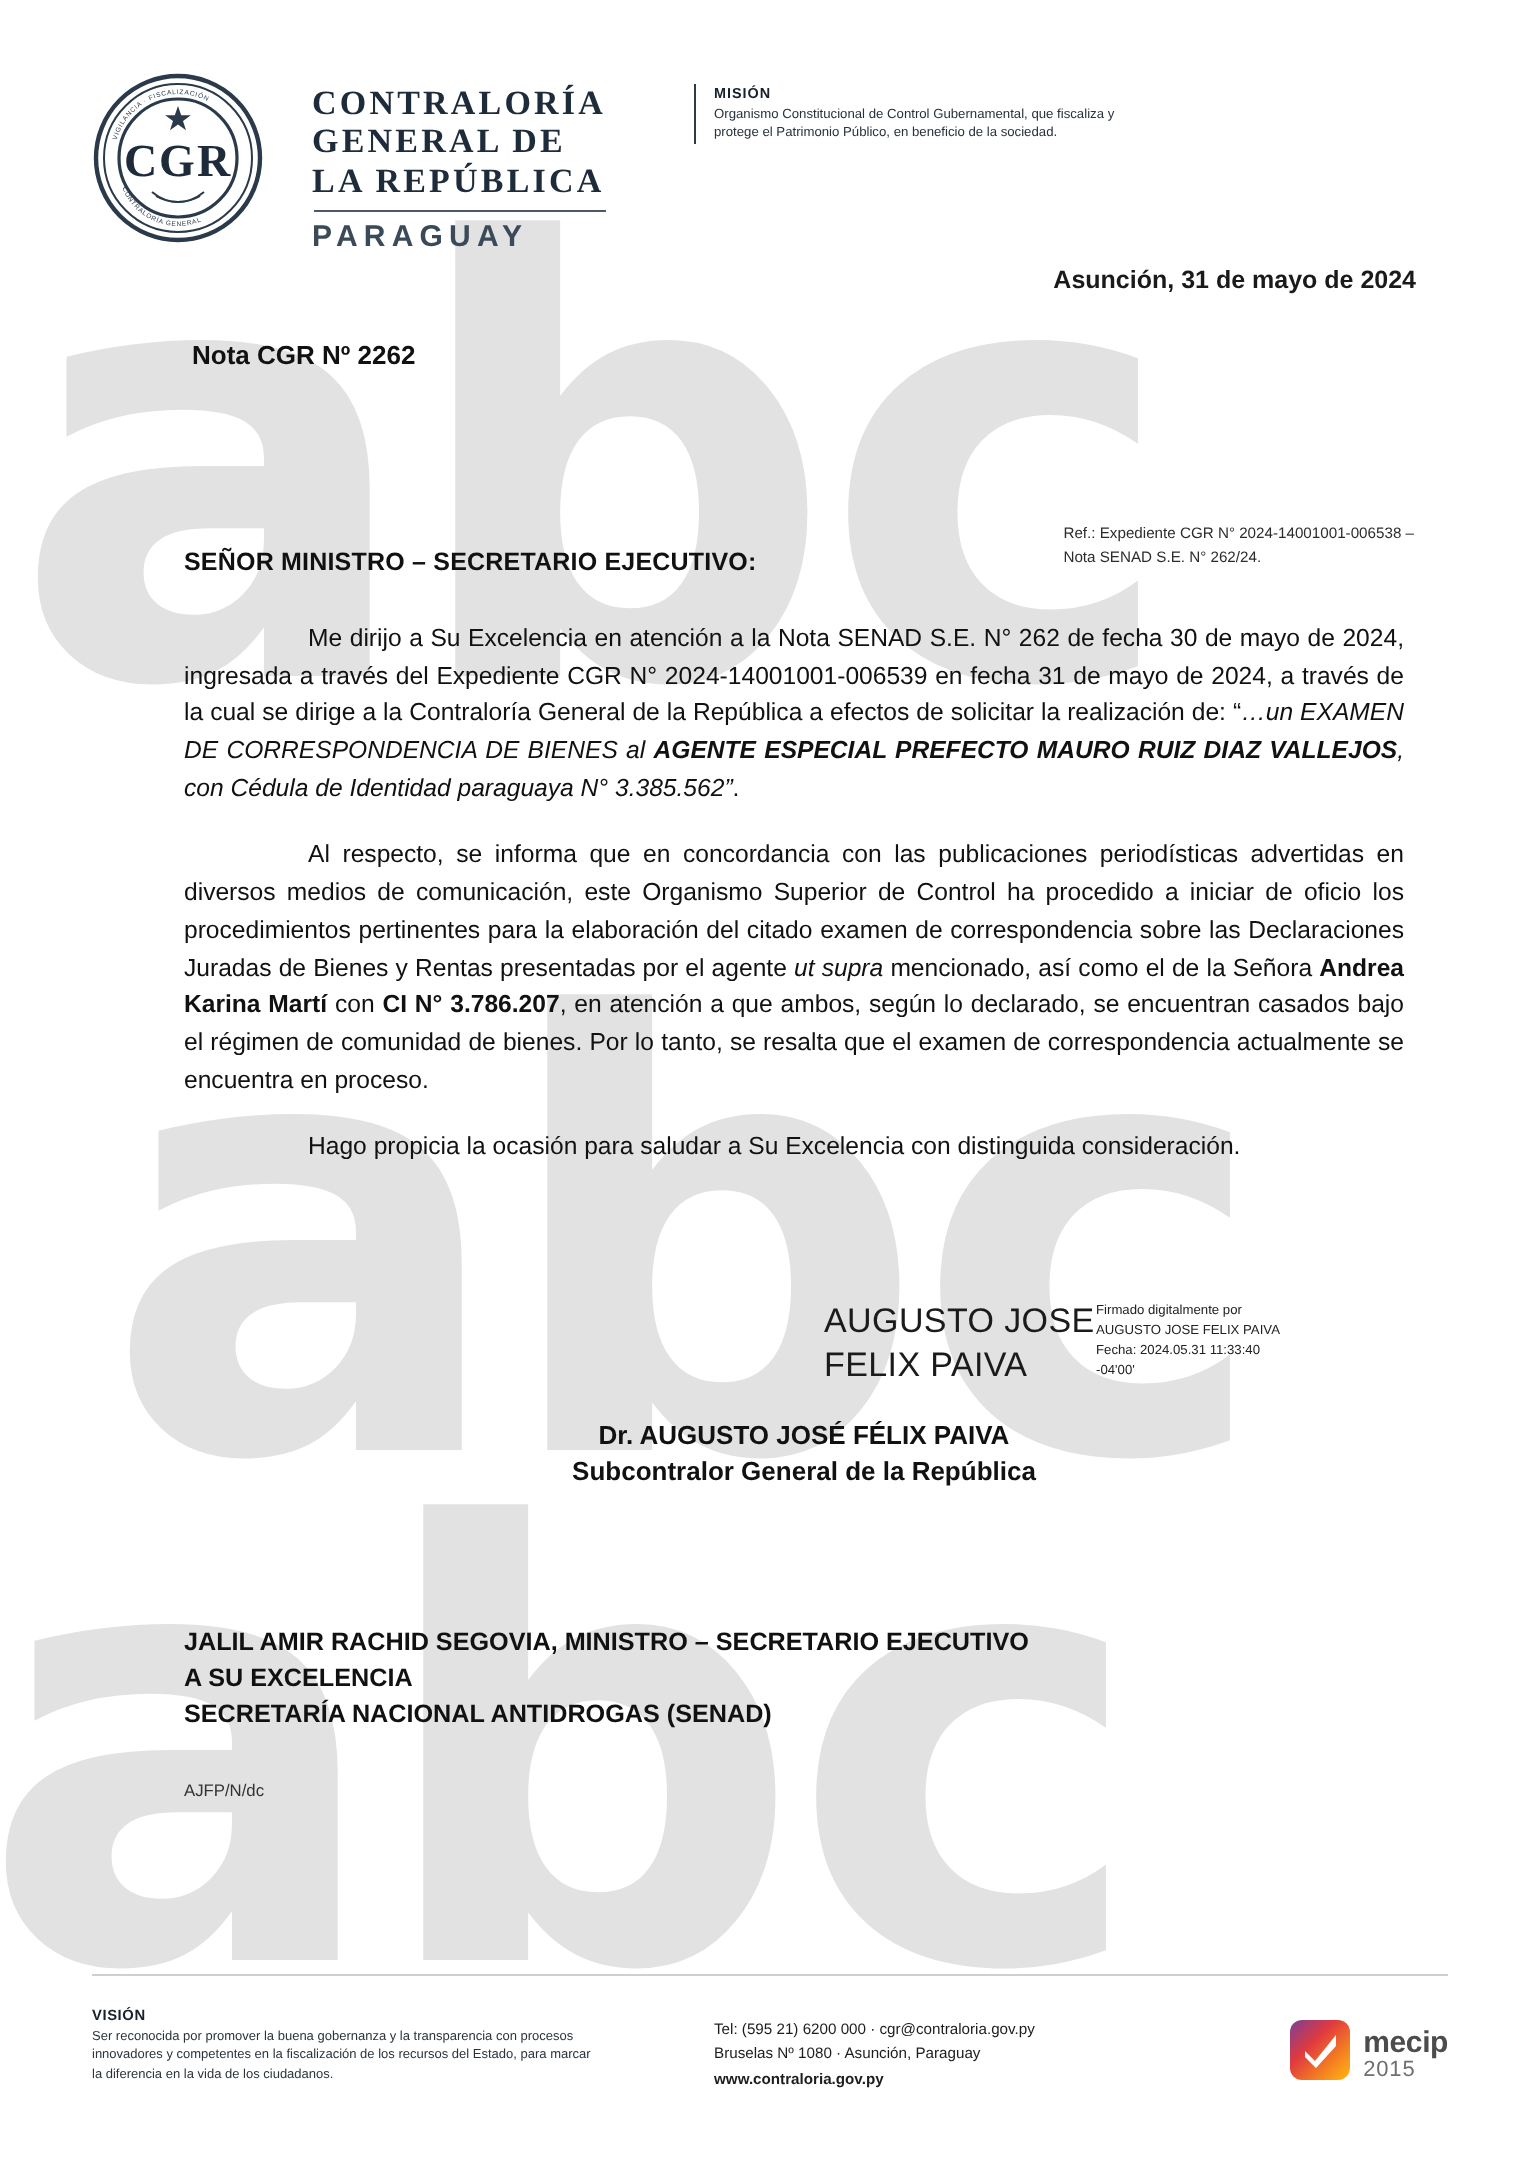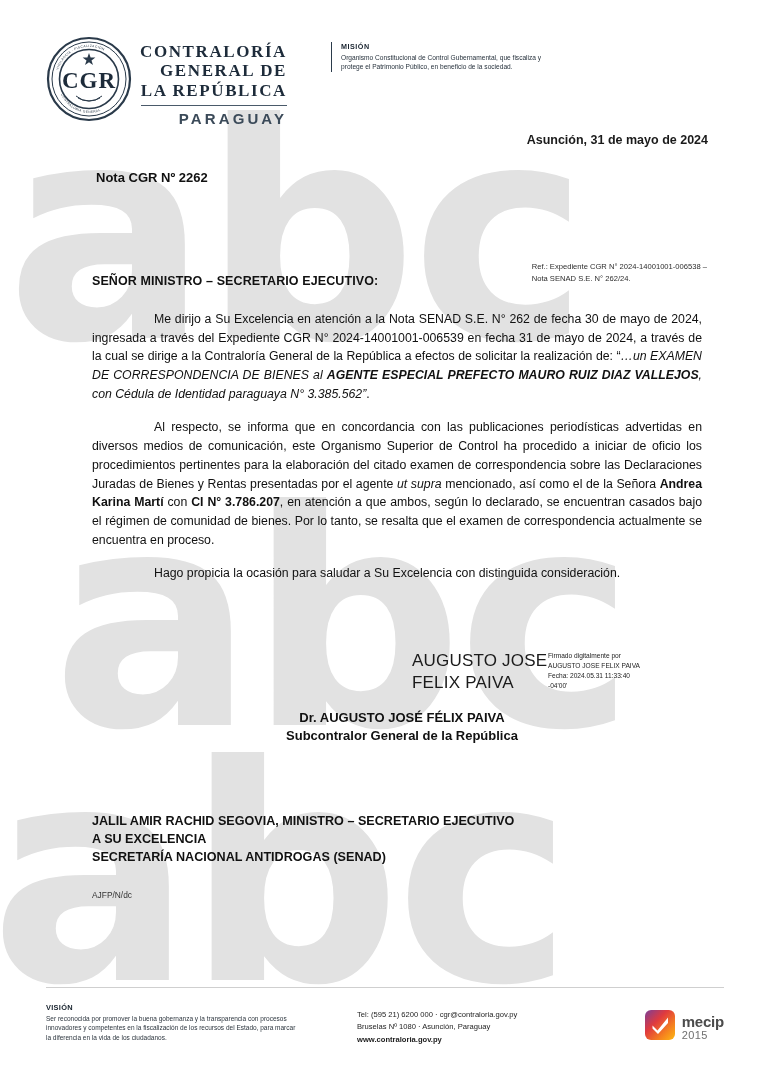--- a/index.html
+++ b/index.html
@@ -48,23 +48,22 @@
     width:680px;
     display:flex;
     align-items:flex-start;
   }
   .seal{
     width:86px;height:86px;flex:0 0 86px;
     position:relative;
   }
   .seal svg{display:block;}
   .brand{
-    margin-left:8px;
+    margin-left:24px;
     padding-top:6px;
-    text-align:right;
   }
   .brand .ln{
     font-family:"Liberation Serif", serif;
     font-weight:700;
     font-size:17px;
     letter-spacing:1.6px;
     color:#1d2b3a;
     line-height:1.14;
   }
   .brand .rule{

